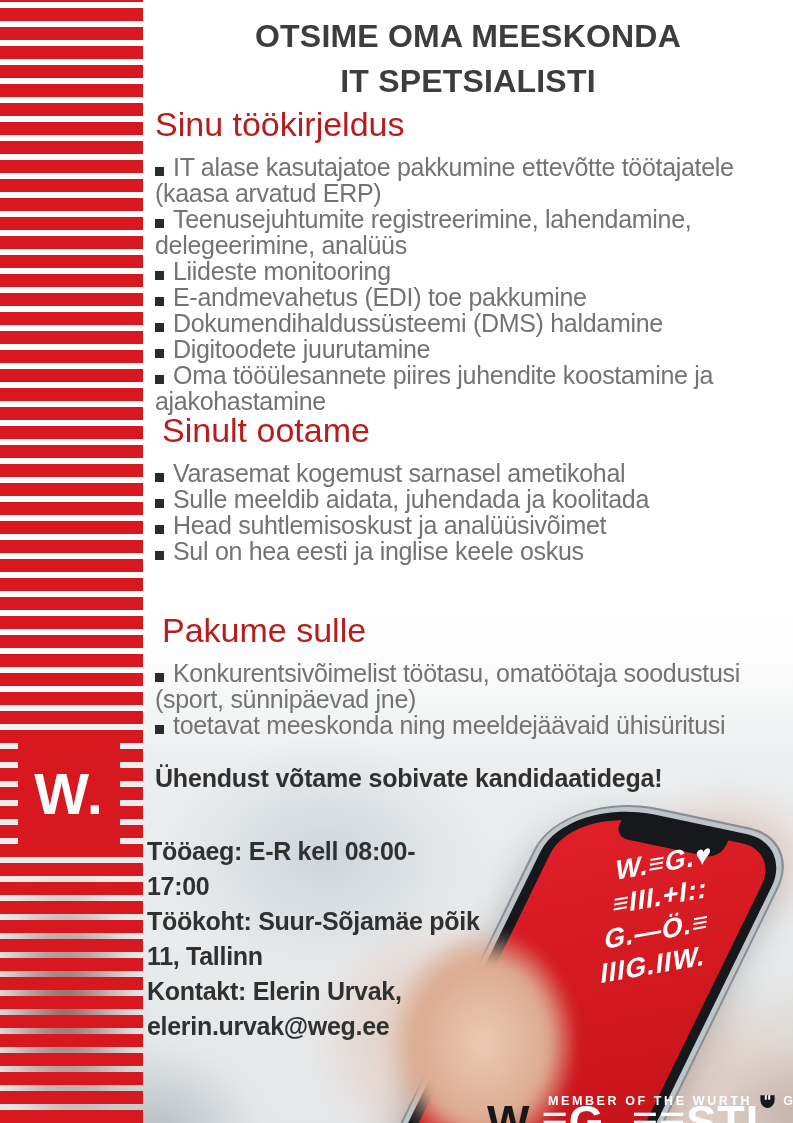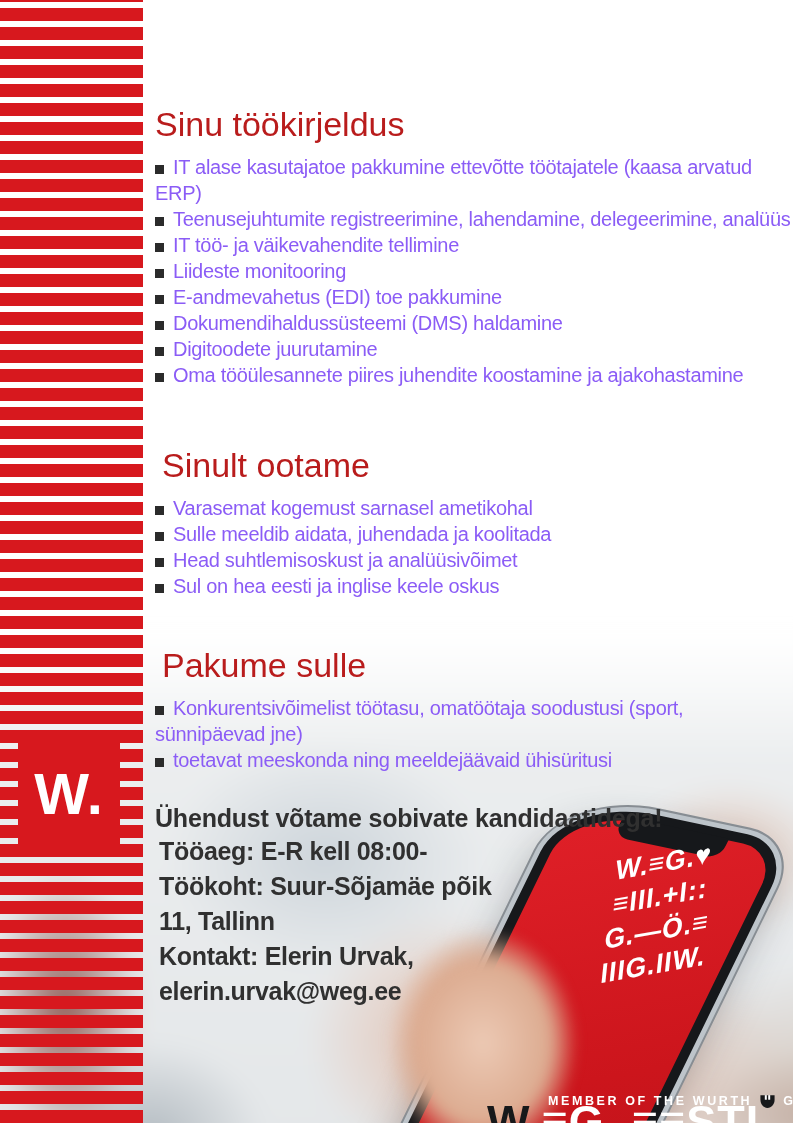--- a/index.html
+++ b/index.html
@@ -87,34 +87,34 @@
   .content { position:absolute; left:143px; top:0; width:650px; height:100%; z-index:8; }
   .title {
     position:absolute; top:14px; left:0; width:100%; text-align:center;
     color:#3d3d3d; font-size:32px; font-weight:700; line-height:45px; letter-spacing:.2px;
   }
   .sec { position:absolute; left:12px; width:638px; }
   .sec1 { top:104px; } .sec2 { top:410px; } .sec3 { top:610px; }
   .sec h2 {
     margin:0 0 10px 0; font-weight:400; font-size:34px; line-height:40px; color:#b91c1c;
   }
-  .sec2 h2, .sec3 h2 { text-indent:7px;margin-top:35px; }
+  .sec2 h2, .sec3 h2 { text-indent:7px; }
   .sec ul { margin:0; padding:0; list-style:none; }
   .sec li {
-    font-size:20px; line-height:26px; letter-spacing:-.3px; color:#8b5cf6;
+    font-size:25px; line-height:26px; letter-spacing:-.3px; color:#737373;
   }
   .sec li::before {
     content:""; display:inline-block; width:9px; height:9px; background:#2b2b2b; margin-right:9px;
   }
   .cta {
-    position:absolute; left:12px; top:804px; width:600px;
+    position:absolute; left:12px; top:764px; width:600px;
     font-size:25px; font-weight:700; color:#303030; letter-spacing:-.2px;
   }
   .details {
-    position:absolute; left:16px; top:834px; width:380px;
+    position:absolute; left:4px; top:834px; width:380px;
     font-size:25px; font-weight:700; color:#303030; line-height:35px; letter-spacing:-.3px;
   }
 </style>
 </head>
 <body>
 
 <div class="page">
 
   <div class="photo"></div>
 
@@ -150,27 +150,30 @@
         <path d="M2 0h20v7c0 6-4.5 11-10 11S2 13 2 7z" fill="#17181a"></path>
         <rect x="8.2" y="0" width="2.8" height="6.5" fill="#ffffff"></rect>
         <rect x="13" y="0" width="2.8" height="6.5" fill="#ffffff"></rect>
       </svg>
     </span>
     <span>GROUP</span>
   </div>
 
   <div class="content">
 
+    <div class="title">
+      <div>OTSIME OMA MEESKONDA</div>
+      <div>IT SPETSIALISTI</div>
+    </div>
 
     <div class="sec sec1">
       <h2>Sinu töökirjeldus</h2>
       <ul>
           <li>IT alase kasutajatoe pakkumine ettevõtte töötajatele (kaasa arvatud ERP)</li>
           <li>Teenusejuhtumite registreerimine, lahendamine, delegeerimine, analüüs</li>
-          <li>IT töö- ja väikevahendite tellimine</li>
           <li>Liideste monitooring</li>
           <li>E-andmevahetus (EDI) toe pakkumine</li>
           <li>Dokumendihaldussüsteemi (DMS) haldamine</li>
           <li>Digitoodete juurutamine</li>
           <li>Oma tööülesannete piires juhendite koostamine ja ajakohastamine</li>
         </ul>
     </div>
 
     <div class="sec sec2">
       <h2>Sinult ootame</h2>
@@ -187,20 +190,21 @@
       <ul>
           <li>Konkurentsivõimelist töötasu, omatöötaja soodustusi (sport, sünnipäevad jne)</li>
           <li>toetavat meeskonda ning meeldejäävaid ühisüritusi</li>
         </ul>
     </div>
 
     <div class="cta">Ühendust võtame sobivate kandidaatidega!</div>
 
     <div class="details">
         <div>Tööaeg: E-R kell 08:00-</div>
+        <div>17:00</div>
         <div>Töökoht: Suur-Sõjamäe põik</div>
         <div>11, Tallinn</div>
         <div>Kontakt: Elerin Urvak,</div>
         <div>elerin.urvak@weg.ee</div>
       </div>
 
   </div>
 
 </div>
 

